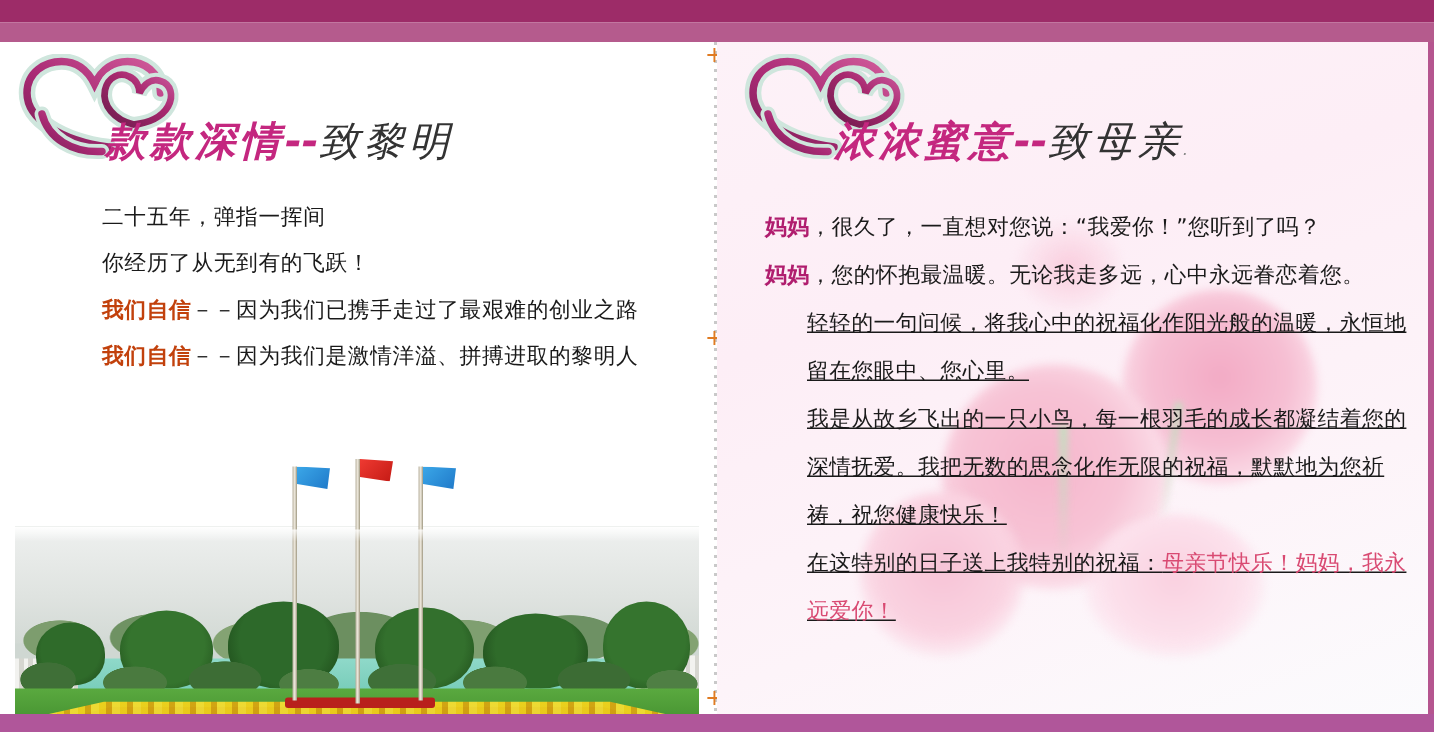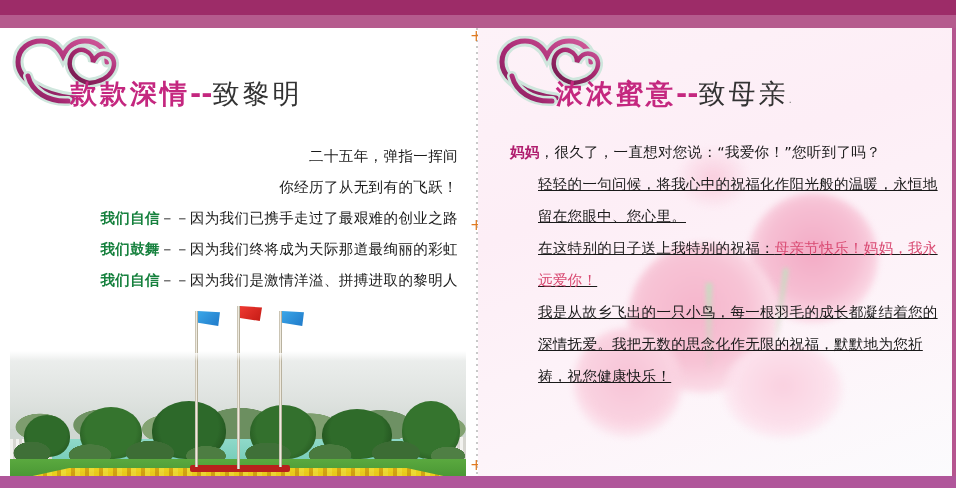--- a/index.html
+++ b/index.html
@@ -23,39 +23,39 @@
   
   #left-panel{
     position:absolute; left:0; top:0; width:472px; height:448px;
     background:#ffffff; overflow:hidden;
   }
 
   
   .hearts{ position:absolute; width:118px; height:72px; }
   .hearts svg{ display:block; width:118px; height:72px; }
 
-  .title-row{ position:absolute; white-space:nowrap; }
+  .title-row{ position:absolute; white-space:nowrap;font-style:italic; }
   .title-main{
     font-size:27px; font-weight:bold; color:#c4277f;
     letter-spacing:3px; font-family:"DejaVu Sans","Liberation Sans",sans-serif;
   }
   .title-dash{ font-size:27px; font-weight:bold; color:#c4277f; letter-spacing:0px; }
   .title-sub{
     font-size:27px; color:#333333; letter-spacing:3px; font-weight:500;
     font-family:"DejaVu Sans","Liberation Sans",sans-serif;
   }
   .title-tail{ font-size:11px; color:#888; }
 
   
-  #left-lines{ position:absolute; left:68px; top:113px; width:390px;text-align:right; }
+  #left-lines{ position:absolute; left:68px; top:102px; width:390px; }
   .lline{
     font-size:14.5px; color:#1a1a1a; line-height:31px; white-space:nowrap;
     letter-spacing:0.4px;
   }
-  .lead{ color:#15803d; font-weight:bold; }
+  .lead{ color:#c2410c; font-weight:bold; }
 
   
   #park-photo{
     position:absolute; left:10px; top:323px; width:456px; height:139px;
     overflow:hidden; background:#cfd7d2;
   }
   .ph{ position:absolute; }
   .sky{ left:0; top:0; width:456px; height:78px;
         background:linear-gradient(#eef0ef,#dfe3e0 60%,#d2d9d4); }
   .far-trees{ left:0; top:48px; width:456px; height:44px;
@@ -189,23 +189,20 @@
       <div class="lline">
         <span class="lead"></span><span>二十五年，弹指一挥间</span>
       </div>
       <div class="lline">
         <span class="lead"></span><span>你经历了从无到有的飞跃！</span>
       </div>
       <div class="lline">
         <span class="lead">我们自信</span><span>－－因为我们已携手走过了最艰难的创业之路</span>
       </div>
       <div class="lline">
-        <span class="lead">我们鼓舞</span><span>－－因为我们终将成为天际那道最绚丽的彩虹</span>
-      </div>
-      <div class="lline">
         <span class="lead">我们自信</span><span>－－因为我们是激情洋溢、拼搏进取的黎明人</span>
       </div>
     </div>
 
     <div id="park-photo">
       <div class="ph sky"></div>
       <div class="ph far-trees"></div>
       <div class="ph teal-wall"></div>
       <div class="ph fence-l"></div>
       <div class="ph fence-r"></div>
@@ -281,32 +278,35 @@
     <div class="title-row" style="left:78px; top:48px;">
       <span class="title-main">浓浓蜜意</span><span class="title-dash">--</span><span class="title-sub">致母亲</span><span class="title-tail">.</span>
     </div>
 
     <div id="right-lines">
 
       <p class="rpara">
         <span class="mom">妈妈</span><span>，很久了，一直想对您说：“我爱你！”您听到了吗？</span>
       </p>
 
+      <p class="rpara">
+        <span class="mom">妈妈</span><span>，您的怀抱最温暖。无论我走多远，心中永远眷恋着您。</span>
+      </p>
 
       <p class="rpara indent">
         <span>轻轻的一句问候，将我心中的祝福化作阳光般的温暖，永恒地留在您眼中、您心里。</span>
       </p>
 
 
       <p class="rpara indent">
+        <span>我是从故乡飞出的一只小鸟，每一根羽毛的成长都凝结着您的深情抚爱。我把无数的思念化作无限的祝福，默默地为您祈祷，祝您健康快乐！</span>
+      </p>
+
+      <p class="rpara indent">
         <span>在这特别的日子送上我特别的祝福：</span><span class="wish">母亲节快乐！妈妈，我永远爱你！</span>
       </p>
 
-      <p class="rpara indent">
-        <span>我是从故乡飞出的一只小鸟，每一根羽毛的成长都凝结着您的深情抚爱。我把无数的思念化作无限的祝福，默默地为您祈祷，祝您健康快乐！</span>
-      </p>
-
     </div>
   </section>
 
 </div>
 
 <div id="bottom-bar"></div>
 
 </body></html>

